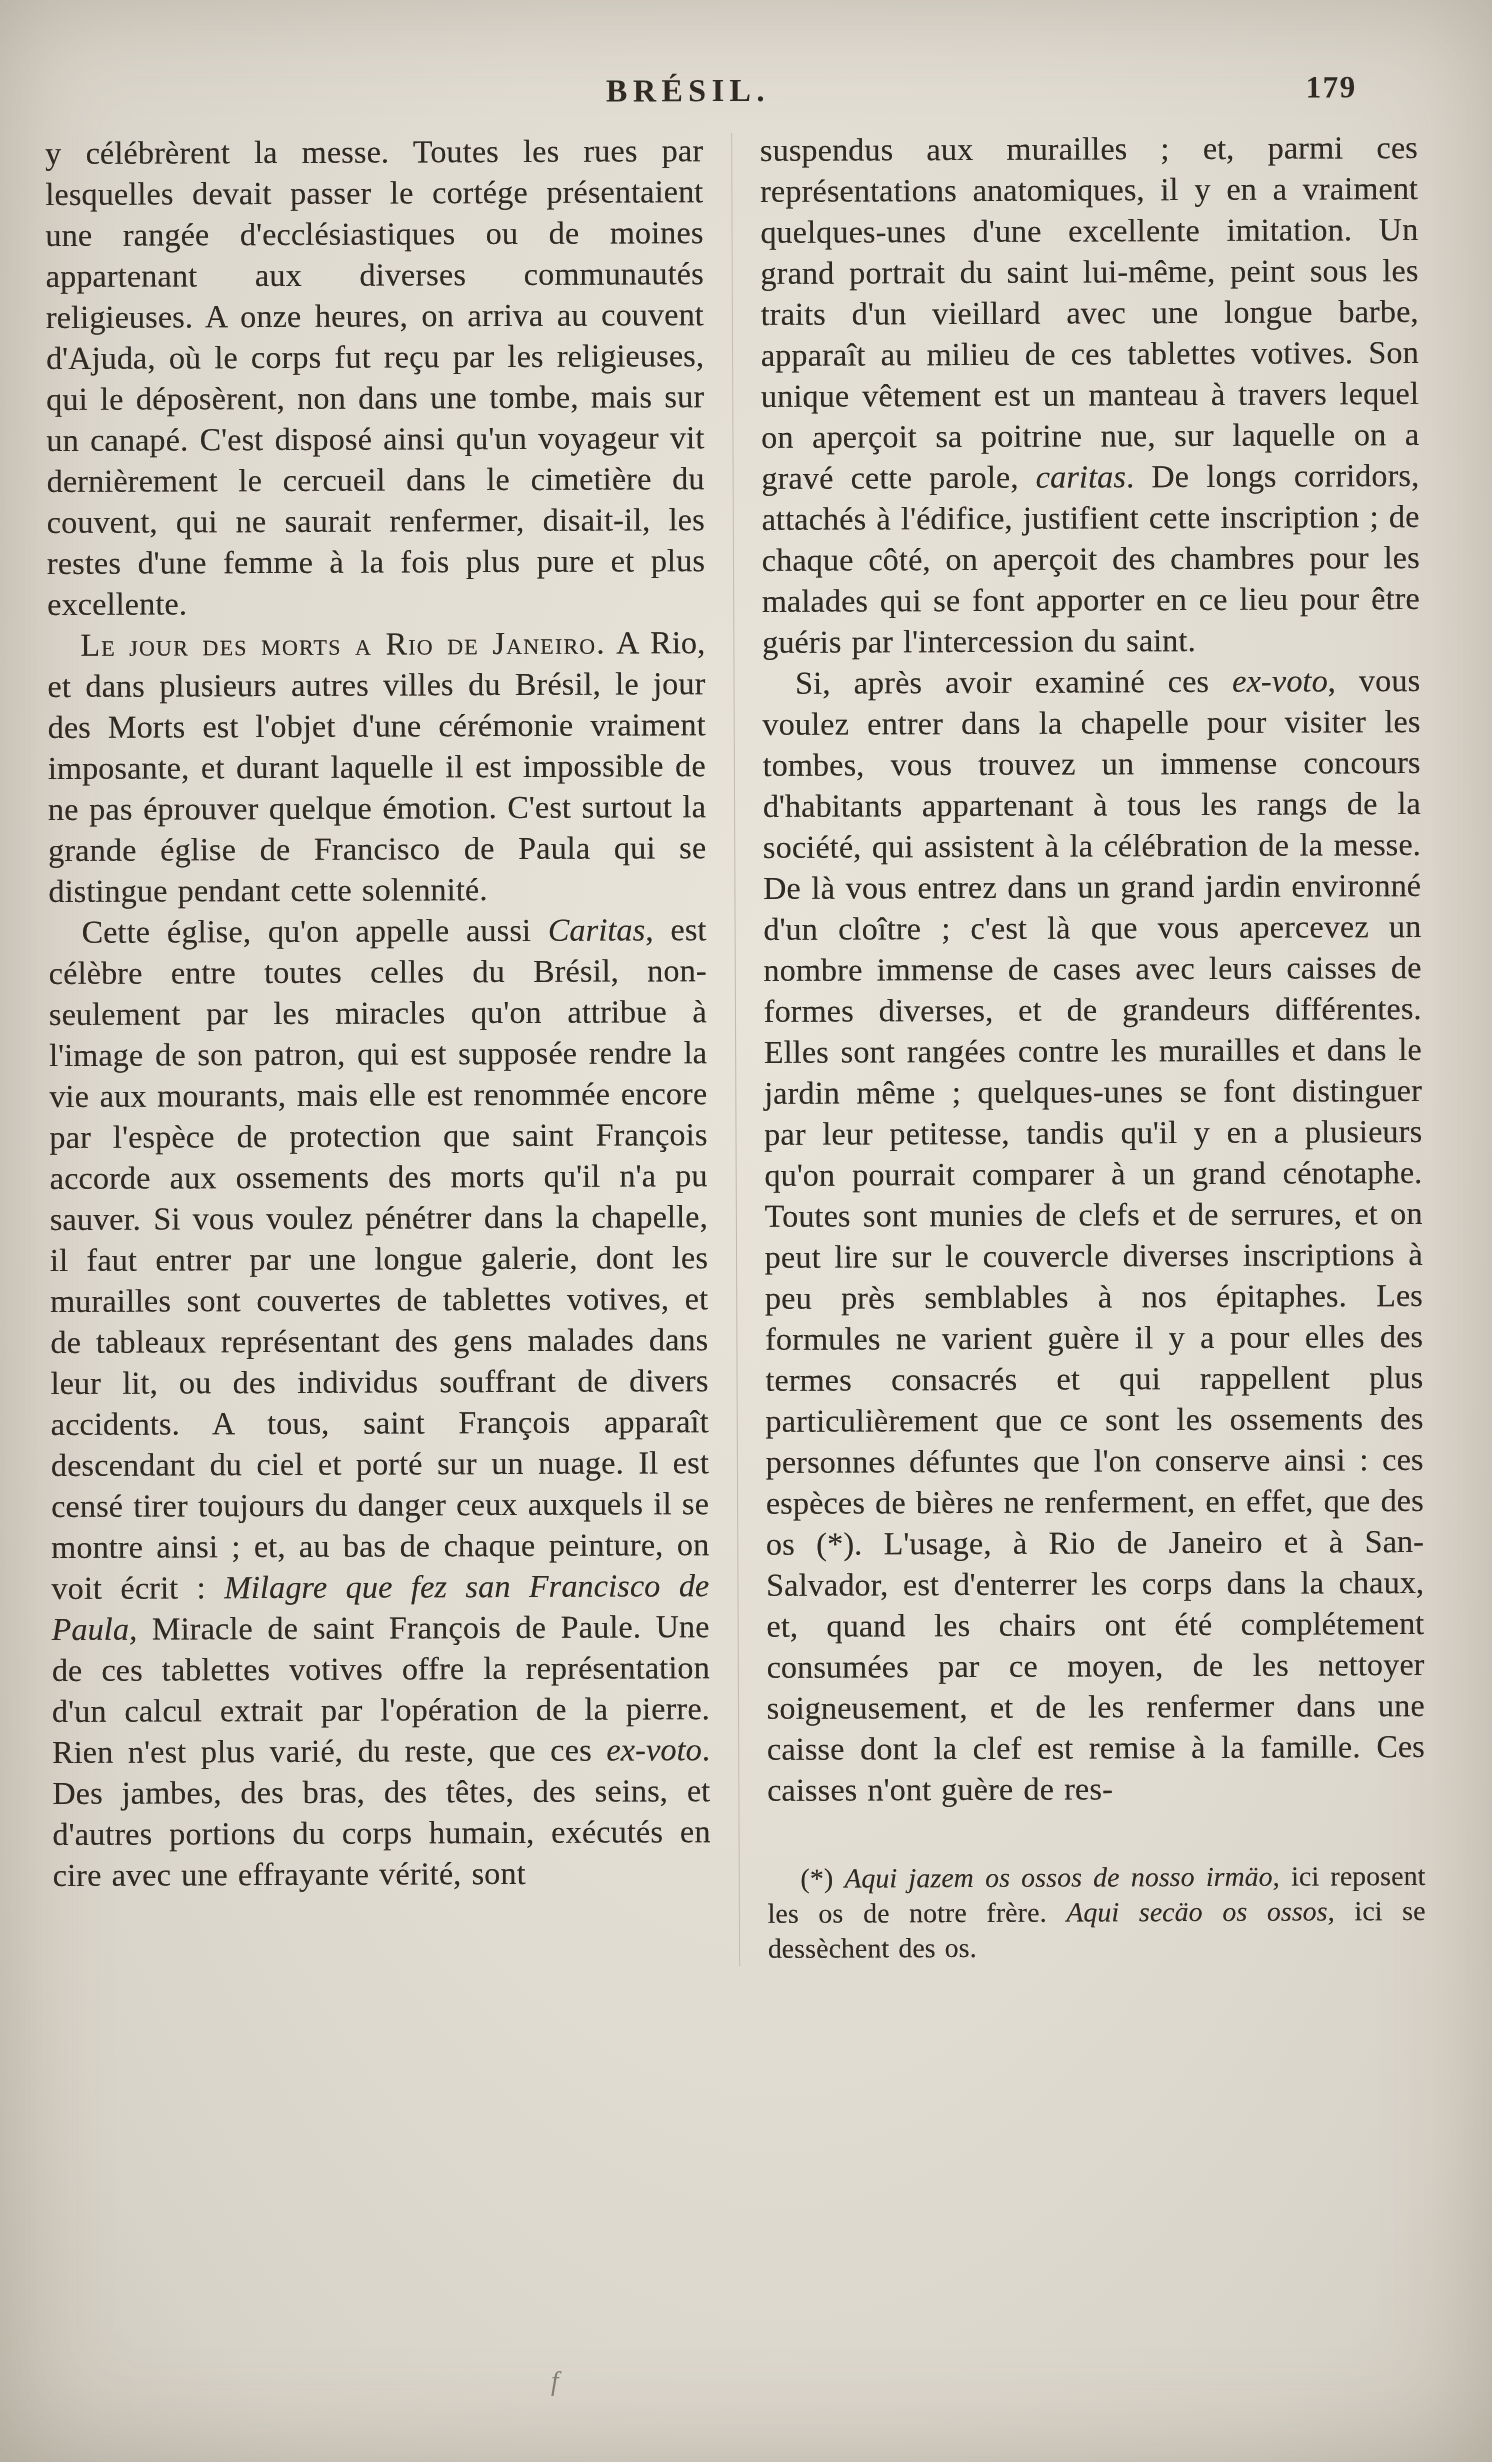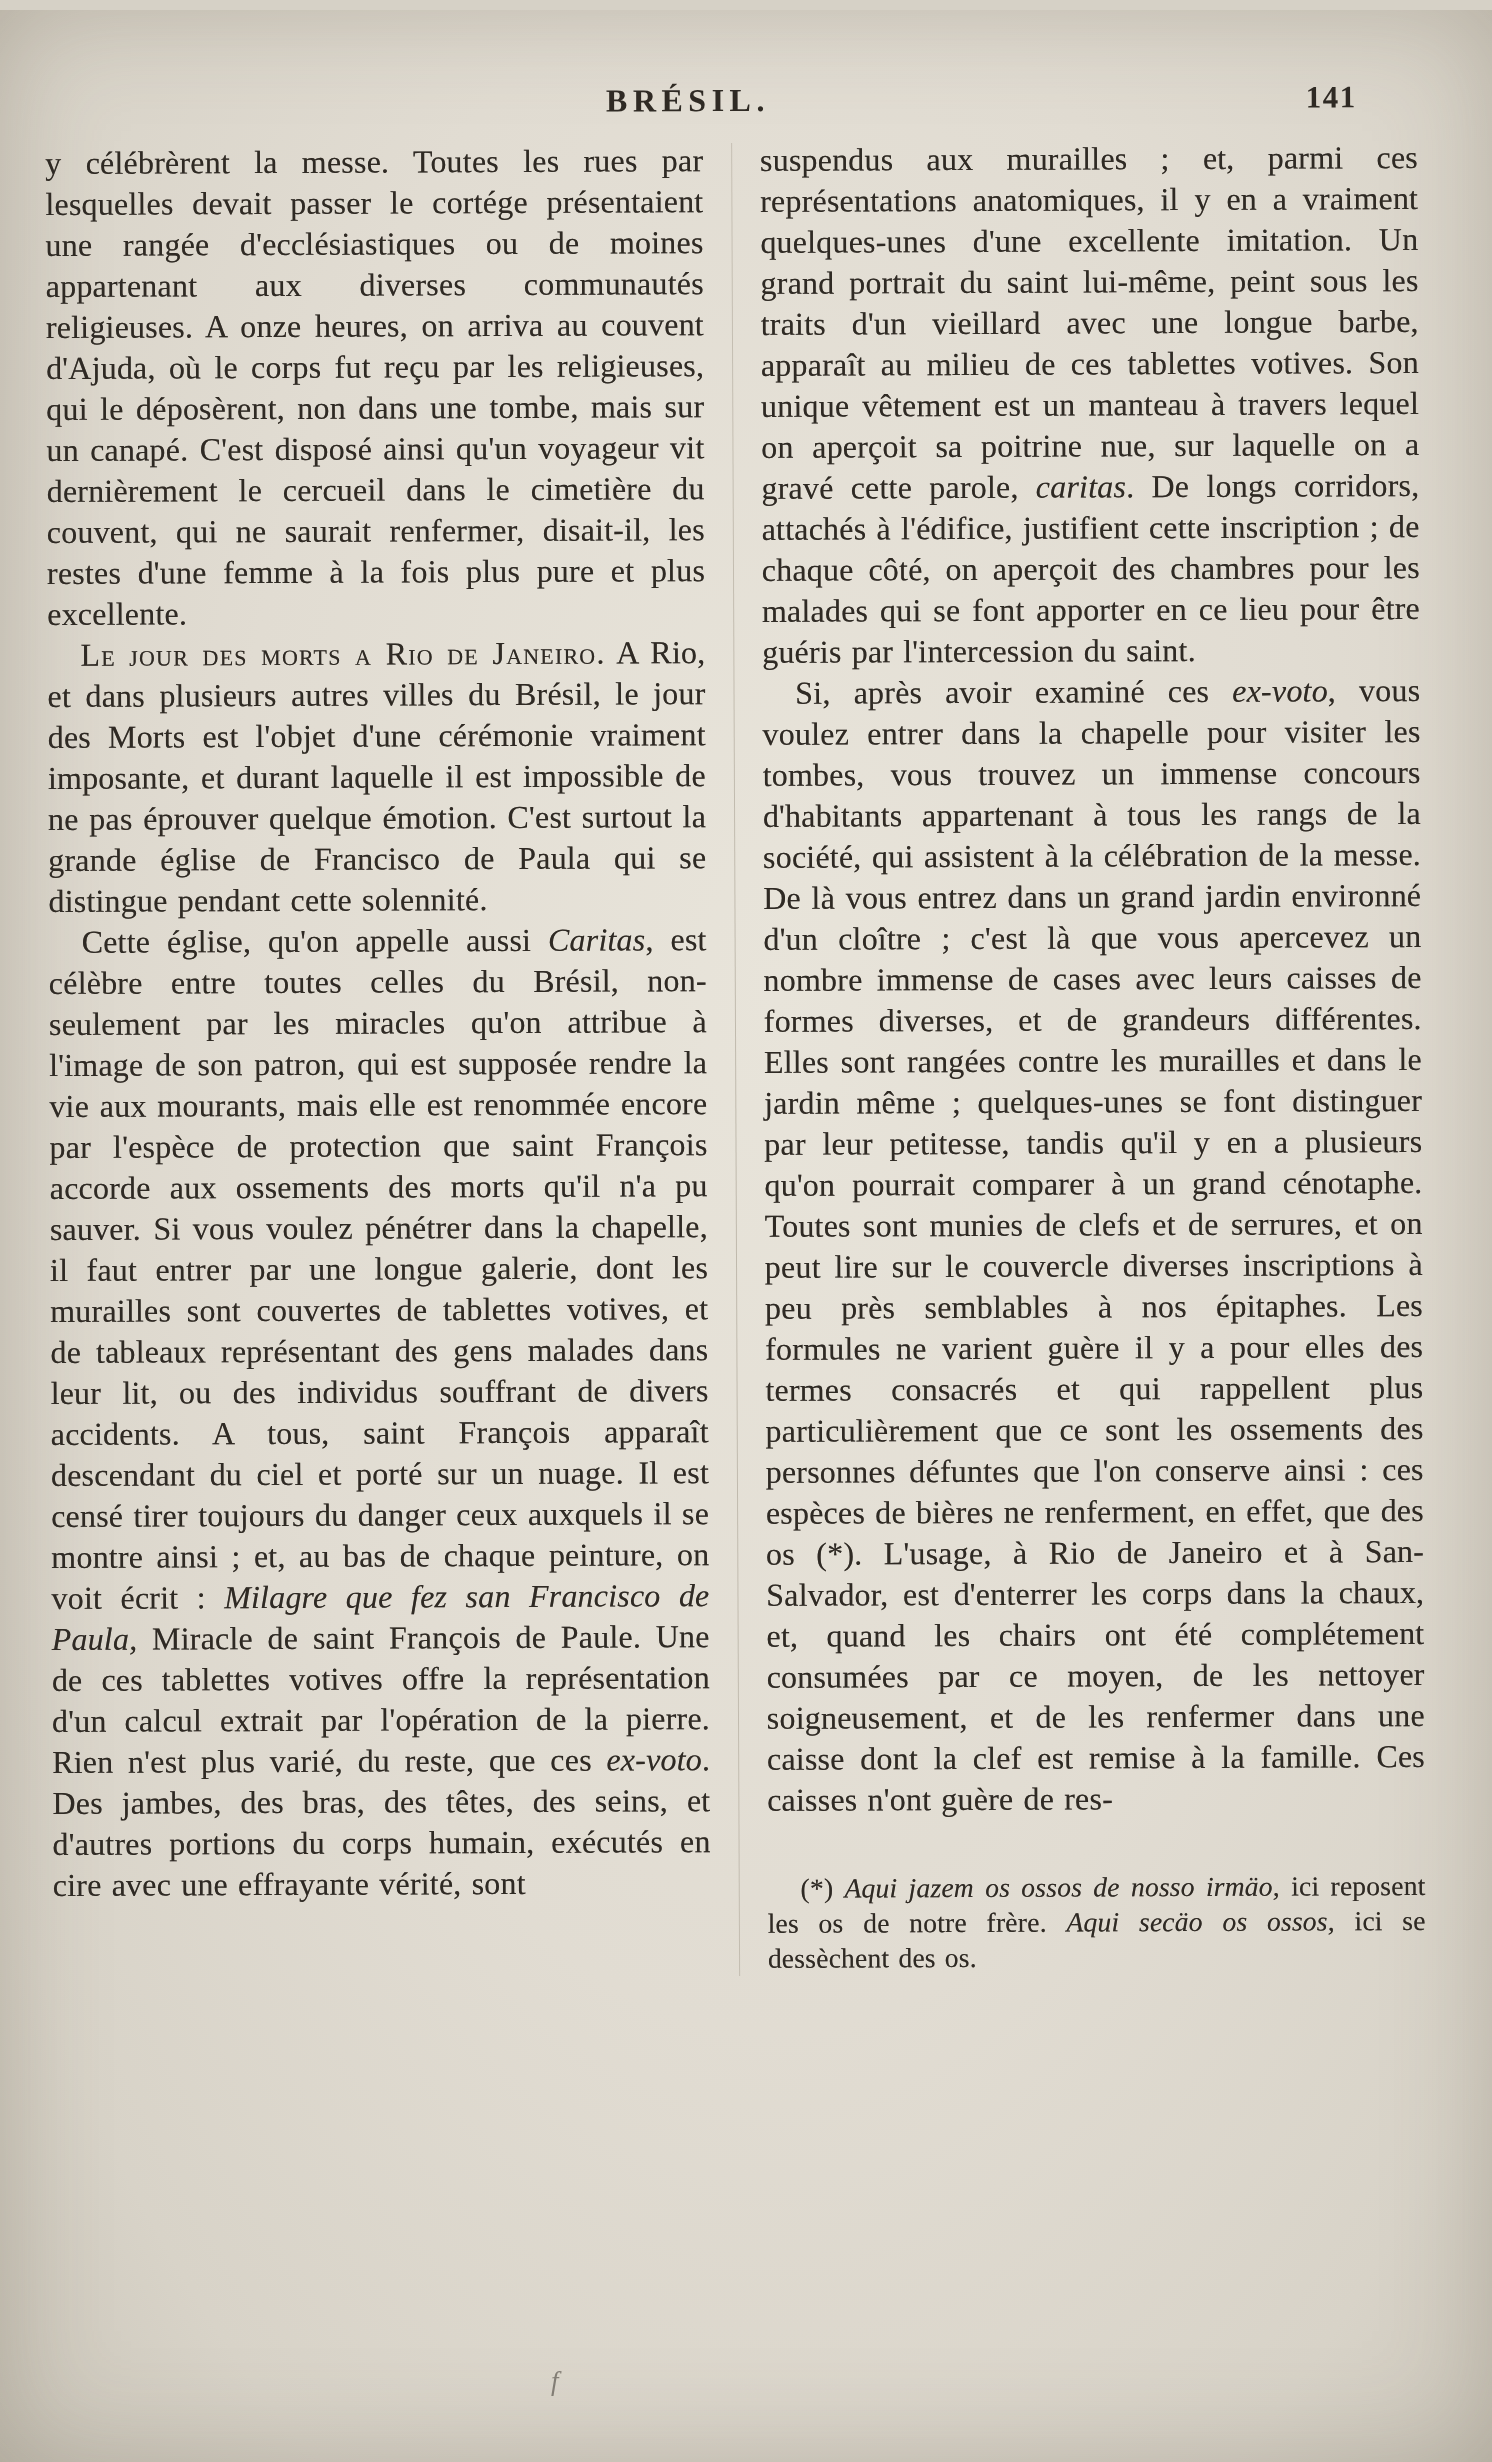--- a/index.html
+++ b/index.html
@@ -13,21 +13,20 @@
     position: relative;
     background: #d6d1c6;
     font-family: "Liberation Serif", "DejaVu Serif", serif;
     color: #2f2a24;
   }
   .page {
     position: absolute;
     inset: 0;
     background: radial-gradient(ellipse at 52% 40%, #e8e4da 0%, #e1dcd2 50%, #d8d3c8 82%, #cbc6ba 100%);
     box-shadow: inset 0 0 110px rgba(92, 82, 66, 0.28);
-    margin-top: 10px;
   }
   .content {
     position: absolute;
     left: 49px;
     top: 72px;
     width: 1373px;
     transform: rotate(-0.25deg);
   }
   .header {
     position: relative;
@@ -99,21 +98,21 @@
     opacity: 0.5;
   }
 </style>
 </head>
 <body>
 
 <div class="page">
   <div class="content">
     <div class="header">
       <span class="header-title">BRÉSIL.</span>
-      <span class="page-number">141</span>
+      <span class="page-number">179</span>
     </div>
     <div class="columns">
       <div class="column" id="col-left">
           <p class="para"><span>y célébrèrent la messe. Toutes les rues par lesquelles devait passer le cortége présentaient une rangée d'ecclésiastiques ou de moines appartenant aux diverses communautés religieuses. A onze heures, on arriva au couvent d'Ajuda, où le corps fut reçu par les religieuses, qui le déposèrent, non dans une tombe, mais sur un canapé. C'est disposé ainsi qu'un voyageur vit dernièrement le cercueil dans le cimetière du couvent, qui ne saurait renfermer, disait-il, les restes d'une femme à la fois plus pure et plus excellente.</span></p>
           <p class="para indent"><span class="smallcaps">Le jour des morts a Rio de Janeiro.</span><span> A Rio, et dans plusieurs autres villes du Brésil, le jour des Morts est l'objet d'une cérémonie vraiment imposante, et durant laquelle il est impossible de ne pas éprouver quelque émotion. C'est surtout la grande église de Francisco de Paula qui se distingue pendant cette solennité.</span></p>
           <p class="para indent"><span>Cette église, qu'on appelle aussi </span><span class="italic">Caritas</span><span>, est célèbre entre toutes celles du Brésil, non-seulement par les miracles qu'on attribue à l'image de son patron, qui est supposée rendre la vie aux mourants, mais elle est renommée encore par l'espèce de protection que saint François accorde aux ossements des morts qu'il n'a pu sauver. Si vous voulez pénétrer dans la chapelle, il faut entrer par une longue galerie, dont les murailles sont couvertes de tablettes votives, et de tableaux représentant des gens malades dans leur lit, ou des individus souffrant de divers accidents. A tous, saint François apparaît descendant du ciel et porté sur un nuage. Il est censé tirer toujours du danger ceux auxquels il se montre ainsi ; et, au bas de chaque peinture, on voit écrit : </span><span class="italic">Milagre que fez san Francisco de Paula,</span><span> Miracle de saint François de Paule. Une de ces tablettes votives offre la représentation d'un calcul extrait par l'opération de la pierre. Rien n'est plus varié, du reste, que ces </span><span class="italic">ex-voto</span><span>. Des jambes, des bras, des têtes, des seins, et d'autres portions du corps humain, exécutés en cire avec une effrayante vérité, sont</span></p>
         </div>
       <div class="col-divider"></div>
       <div class="column" id="col-right">
           <p class="para"><span>suspendus aux murailles ; et, parmi ces représentations anatomiques, il y en a vraiment quelques-unes d'une excellente imitation. Un grand portrait du saint lui-même, peint sous les traits d'un vieillard avec une longue barbe, apparaît au milieu de ces tablettes votives. Son unique vêtement est un manteau à travers lequel on aperçoit sa poitrine nue, sur laquelle on a gravé cette parole, </span><span class="italic">caritas</span><span>. De longs corridors, attachés à l'édifice, justifient cette inscription ; de chaque côté, on aperçoit des chambres pour les malades qui se font apporter en ce lieu pour être guéris par l'intercession du saint.</span></p>

